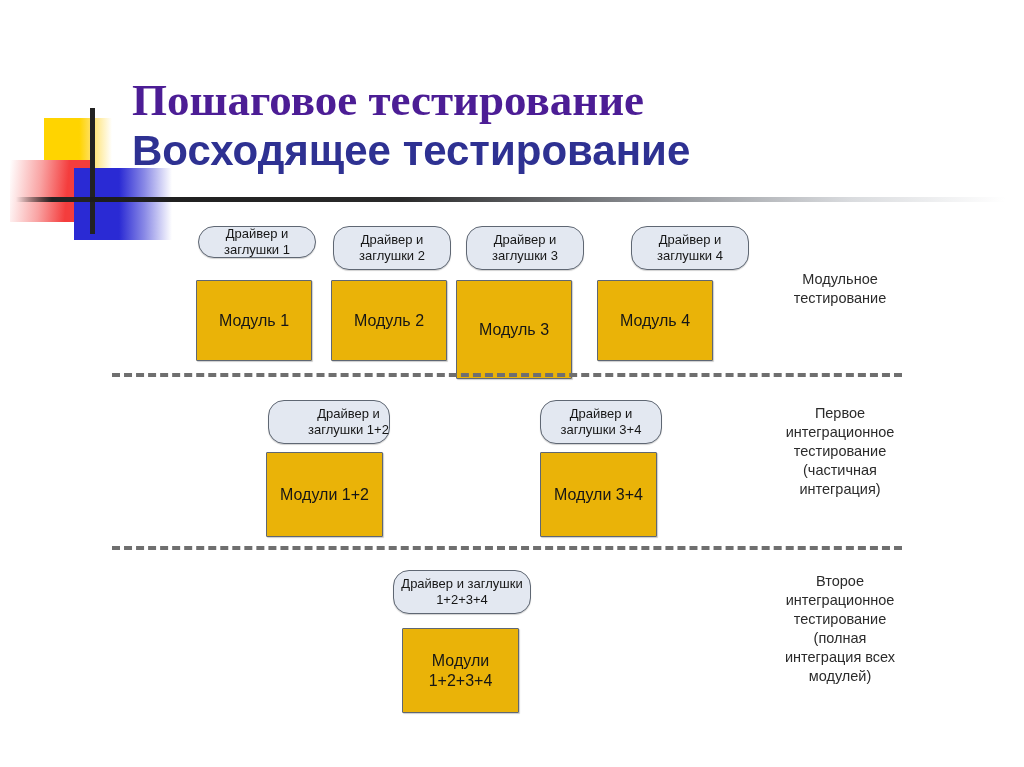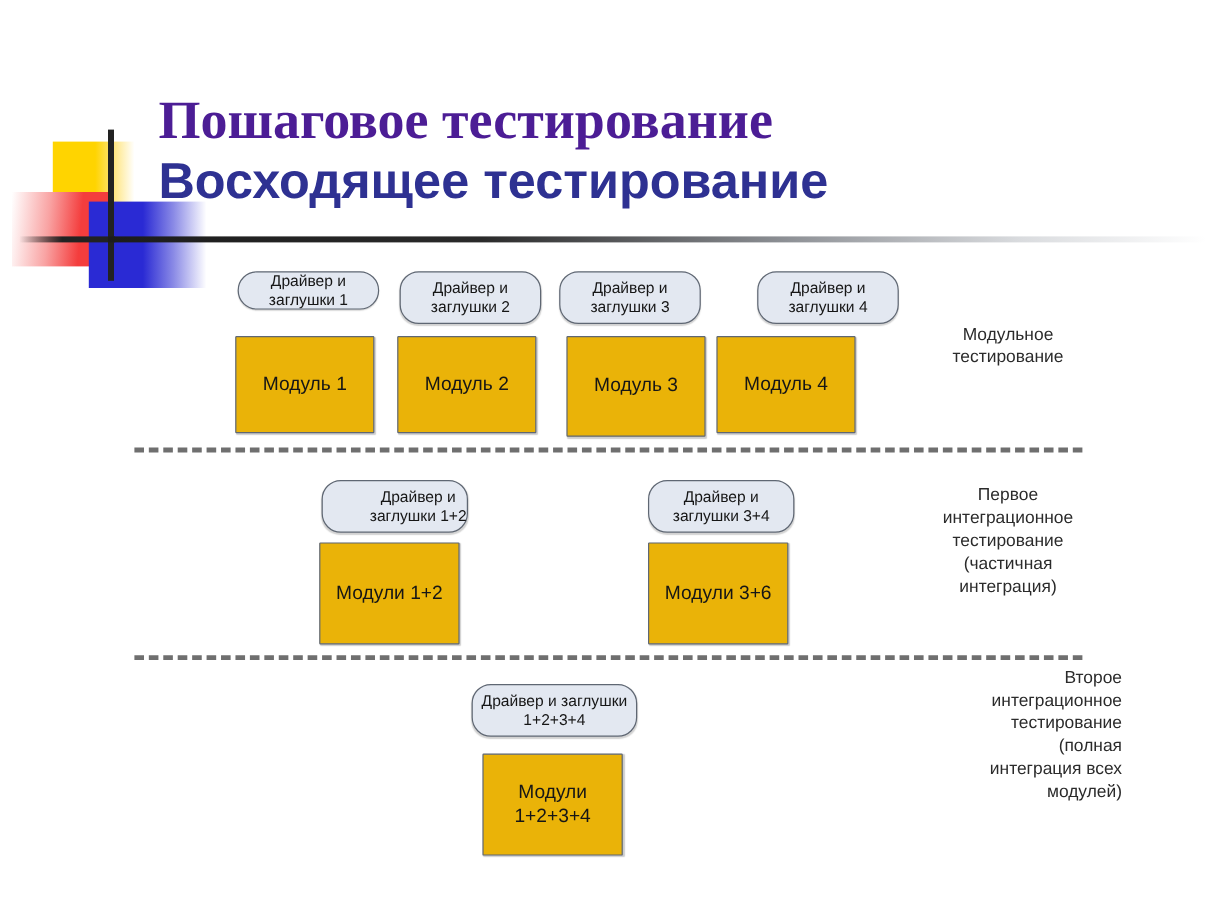--- a/index.html
+++ b/index.html
@@ -137,50 +137,50 @@
 заглушки 1</div>
   <div class="node driver" style="left:333px; top:226px; width:118px; height:44px;">Драйвер и
 заглушки 2</div>
   <div class="node driver" style="left:466px; top:226px; width:118px; height:44px;">Драйвер и
 заглушки 3</div>
   <div class="node driver" style="left:599px; top:226px; width:118px; height:44px;margin-left:32px;">Драйвер и
 заглушки 4</div>
 
   <div class="node module" style="left:196px; top:280px; width:116px; height:81px;">Модуль 1</div>
   <div class="node module" style="left:331px; top:280px; width:116px; height:81px;">Модуль 2</div>
-  <div class="node module" style="left:472px; top:280px; width:116px; height:84px;">Модуль 3</div>
+  <div class="node module" style="left:456px; top:280px; width:116px; height:99px;">Модуль 3</div>
   <div class="node module" style="left:597px; top:280px; width:116px; height:81px;">Модуль 4</div>
 
   <div class="stage-label" style="left:750px; top:270px; width:180px;">Модульное
 тестирование</div>
 
   <div class="divider" style="left:112px; top:373px; width:790px;"></div>
 
   <div class="node driver" style="left:268px; top:400px; width:122px; height:44px;padding-left:39px;">Драйвер и
 заглушки 1+2</div>
   <div class="node driver" style="left:540px; top:400px; width:122px; height:44px;">Драйвер и
 заглушки 3+4</div>
 
   <div class="node module" style="left:266px; top:452px; width:117px; height:85px;">Модули 1+2</div>
-  <div class="node module" style="left:540px; top:452px; width:117px; height:85px;">Модули 3+6</div>
+  <div class="node module" style="left:540px; top:452px; width:117px; height:85px;">Модули 3+4</div>
 
   <div class="stage-label" style="left:750px; top:404px; width:180px;">Первое
 интеграционное
 тестирование
 (частичная
 интеграция)</div>
 
   <div class="divider" style="left:112px; top:546px; width:790px;"></div>
 
   <div class="node driver" style="left:393px; top:570px; width:138px; height:44px;">Драйвер и
 заглушки 1+2+3+4</div>
 
   <div class="node module" style="left:402px; top:628px; width:117px; height:85px;">Модули
 1+2+3+4</div>
 
-  <div class="stage-label" style="left:745px; top:556px; width:190px;text-align:right;">Второе
+  <div class="stage-label" style="left:745px; top:572px; width:190px;">Второе
 интеграционное
 тестирование
 (полная
 интеграция всех
 модулей)</div>
 
 </div>
 
 </body></html>

